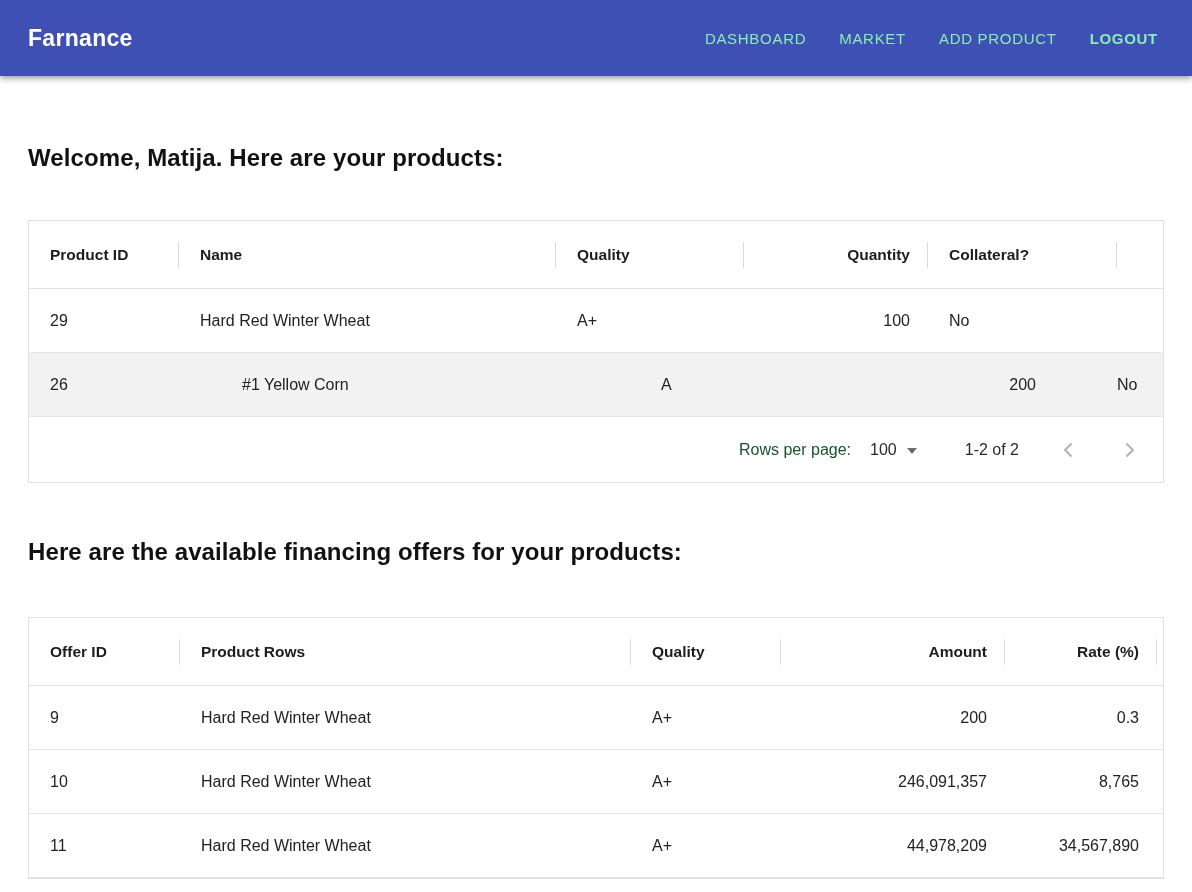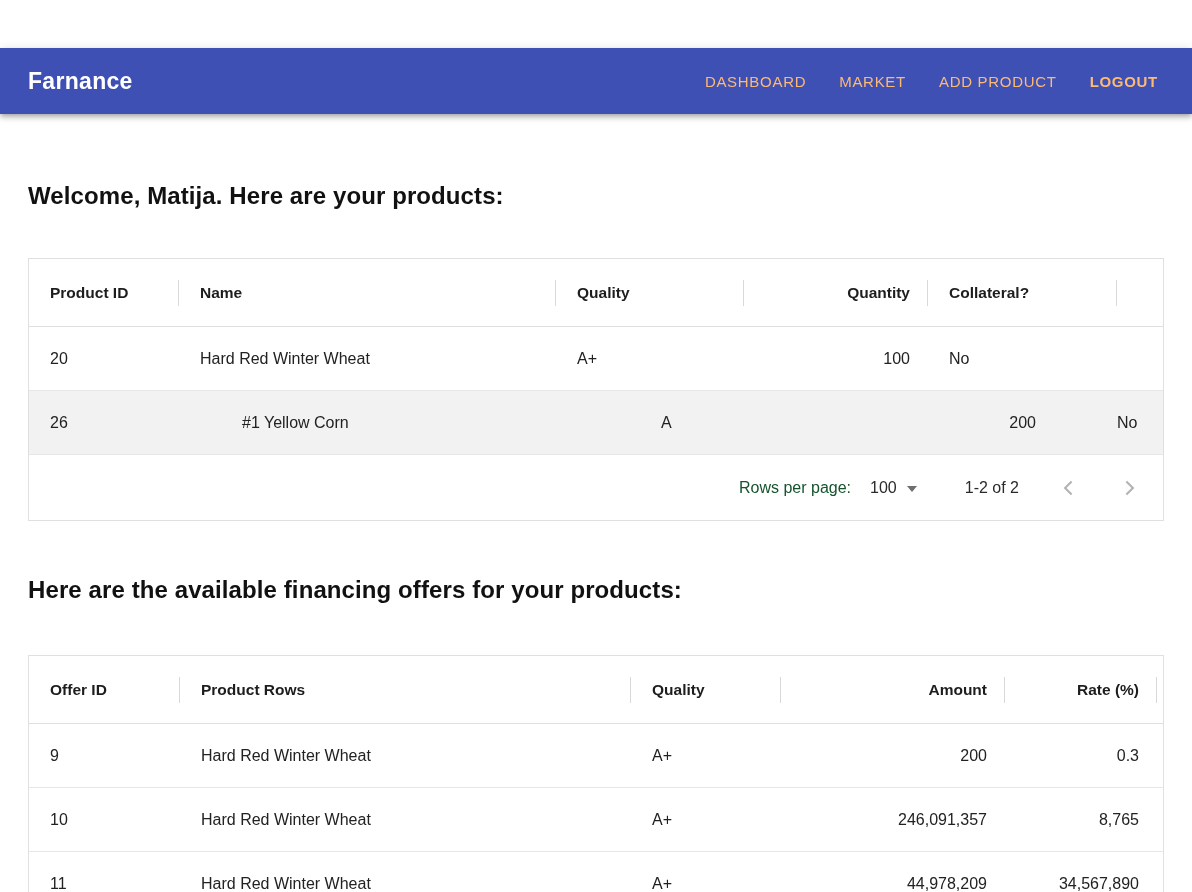--- a/index.html
+++ b/index.html
@@ -1,25 +1,25 @@
 <!DOCTYPE html>
 <html><head>
 <meta charset="utf-8">
 <style>
   * { margin:0; padding:0; box-sizing:border-box; }
   html,body { width:1192px; height:892px; overflow:hidden; background:#ffffff;
               font-family:"Liberation Sans", sans-serif; }
 
   
-  .appbar { height:66px; background:#3e50b4; display:flex; align-items:center;
+  .appbar { height:76px; background:#3e50b4; display:flex; align-items:center;
             justify-content:space-between; padding:0 34px 0 28px; position:relative; z-index:5;
-            box-shadow:0 2px 4px -1px rgba(0,0,0,.2), 0 4px 5px 0 rgba(0,0,0,.14), 0 1px 10px 0 rgba(0,0,0,.12);margin-top:48px; }
+            box-shadow:0 2px 4px -1px rgba(0,0,0,.2), 0 4px 5px 0 rgba(0,0,0,.14), 0 1px 10px 0 rgba(0,0,0,.12); }
   .brand { color:#ffffff; font-size:23px; font-weight:700; letter-spacing:.3px; cursor:pointer; }
   .nav { display:flex; align-items:center; gap:33px; }
-  .nav-item { background:none; border:none; color:#fdba74; font-family:inherit;
+  .nav-item { background:none; border:none; color:#86efac; font-family:inherit;
               font-size:15px; font-weight:500; letter-spacing:.7px; cursor:pointer; }
   .nav-item.bold { font-weight:700; }
 
   
   .main { padding:0 28px; }
   .heading { font-size:24px; font-weight:700; color:#111111; letter-spacing:.1px; line-height:28px; }
   .heading.welcome { margin:68px 0 48px; }
   .heading.offers  { margin:55px 0 51px; }
 
   
@@ -73,21 +73,21 @@
     <div class="hrow">
       <div class="hcell sep">Product ID</div>
       <div class="hcell sep">Name</div>
       <div class="hcell sep">Quality</div>
       <div class="hcell sep right">Quantity</div>
       <div class="hcell sep">Collateral?</div>
       <div class="hcell"></div>
     </div>
 
     <div class="drow">
-      <div class="dcell">20</div>
+      <div class="dcell">29</div>
       <div class="dcell">Hard Red Winter Wheat</div>
       <div class="dcell">A+</div>
       <div class="dcell right">100</div>
       <div class="dcell">No</div>
     </div>
 
     <div class="drow alt">
       <div class="dcell">26</div>
       <div class="dcell">#1 Yellow Corn</div>
       <div class="dcell">A</div>

